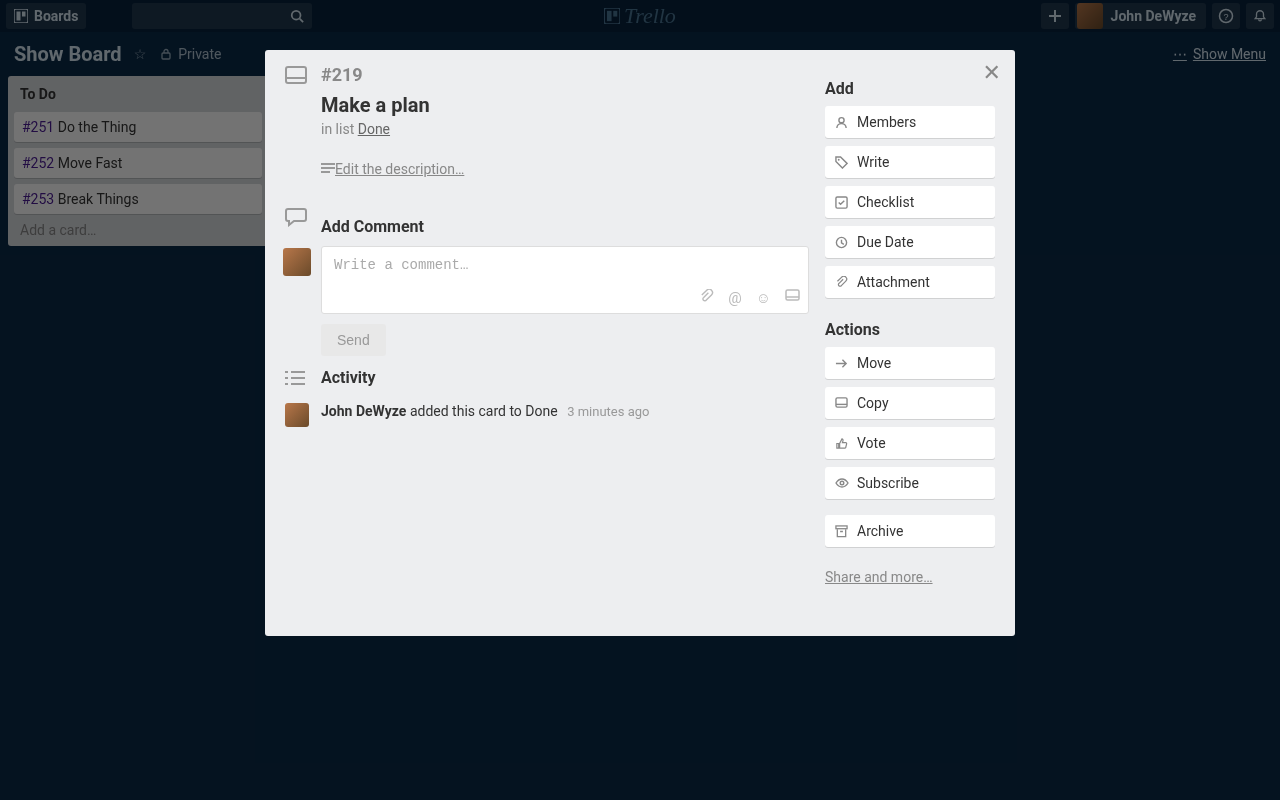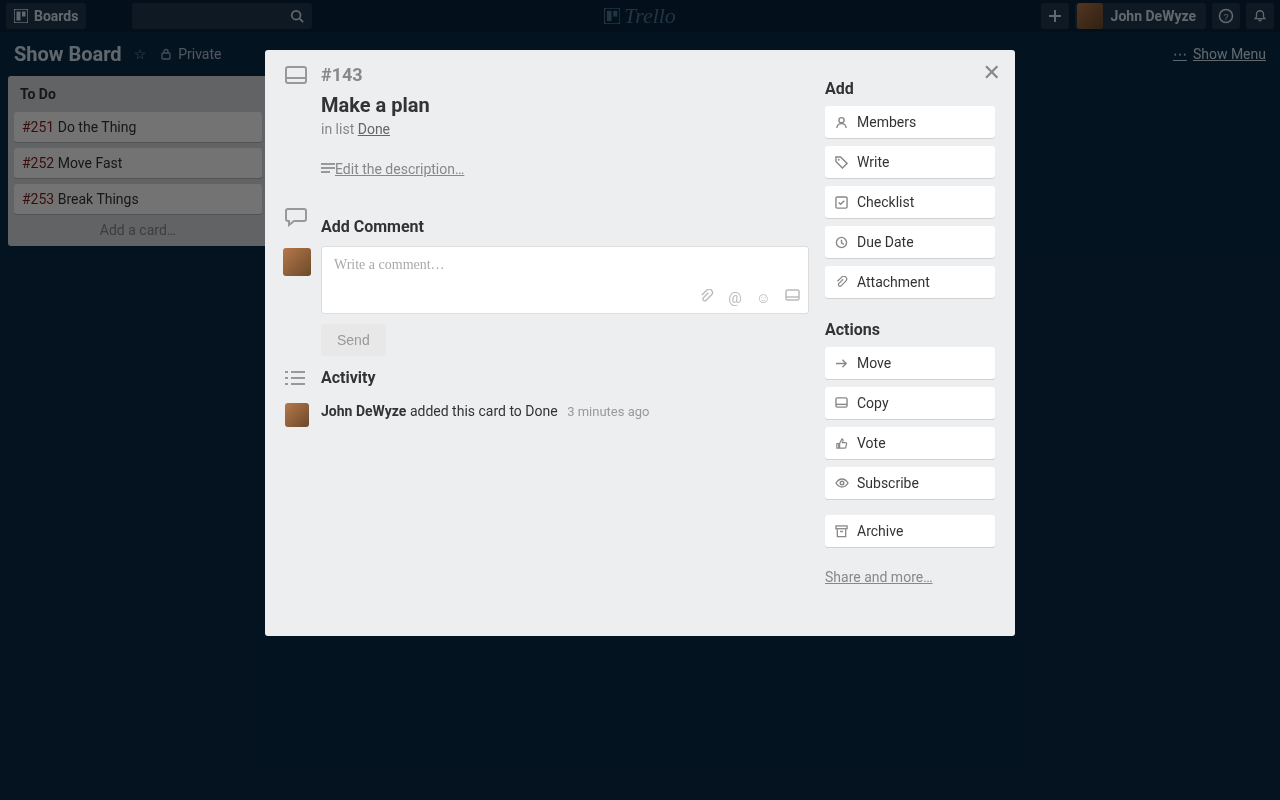--- a/index.html
+++ b/index.html
@@ -88,22 +88,22 @@
   background: #d8dbde;
   border-radius: 3px;
   padding: 6px;
 }
 .list-title { font-weight: 700; font-size: 14px; color:#333; padding: 4px 6px; }
 .card {
   background: #fff; border-radius: 3px; padding: 7px 8px;
   margin-top: 6px; font-size: 14px; color:#333;
   box-shadow: 0 1px 0 rgba(0,0,0,0.15);
 }
-.card .num { color: #7f1d1d; }
-.add-card { color:#888; font-size:14px; padding:8px 6px 2px; cursor:pointer;text-align:center; }
+.card .num { color: #4c1d95; }
+.add-card { color:#888; font-size:14px; padding:8px 6px 2px; cursor:pointer; }
 
 
 .overlay {
   position:absolute; inset:0; background: rgba(0,0,0,0.55);
   display:flex; align-items:flex-start; justify-content:center;
 }
 .dialog {
   margin-top: 50px;
   width: 750px;
   background: #edeef0;
@@ -132,21 +132,21 @@
 .section-h { font-weight:700; font-size:16px; margin-top:26px; }
 .comment-area {
   margin-left:36px; margin-top:10px;
 }
 .comment-box {
   background:#fff; border:1px solid #ddd; border-radius:3px;
   min-height:68px; padding:10px 12px; position:relative;
 }
 .comment-box textarea {
   border:none; outline:none; resize:none; width:100%;
-  font-family:Liberation Serif, serif; font-size:14px; color:#333;
+  font-family:Liberation Mono, monospace; font-size:14px; color:#333;
 }
 .comment-box textarea::placeholder { color:#aaa; }
 .comment-toolbar {
   position:absolute; right:8px; bottom:6px;
   display:flex; gap:14px; color:#bbb; font-size:15px;
 }
 .send-btn {
   margin-top:10px; background:#e8e8e8; border:none;
   padding:8px 16px; border-radius:3px; color:#999; font-size:14px;
 }
@@ -266,21 +266,21 @@
 
     <div class="main-col">
       <div class="row">
         <span class="gutter-icon">
           <svg width="22" height="20" viewBox="0 0 22 20">
               <rect x="1" y="1" width="20" height="16" rx="2" fill="none" stroke="#999" stroke-width="2"></rect>
               <line x1="1" y1="12" x2="21" y2="12" stroke="#999" stroke-width="2"></line>
             </svg>
         </span>
         <div>
-          <div class="card-num">#143</div>
+          <div class="card-num">#219</div>
           <div class="card-title">Make a plan</div>
           <div class="in-list">
             <span>in list </span><span class="link">Done</span>
           </div>
         </div>
       </div>
 
       <div class="edit-desc">
         <svg width="14" height="12" viewBox="0 0 14 12">
             <path d="M0 1h14M0 5h14M0 9h9" stroke="#999" stroke-width="2"></path>

